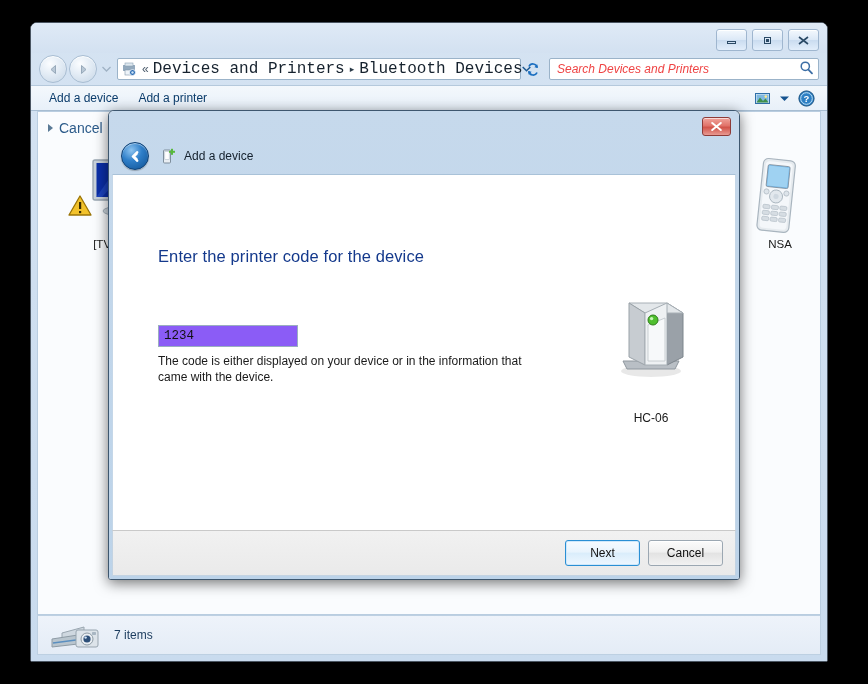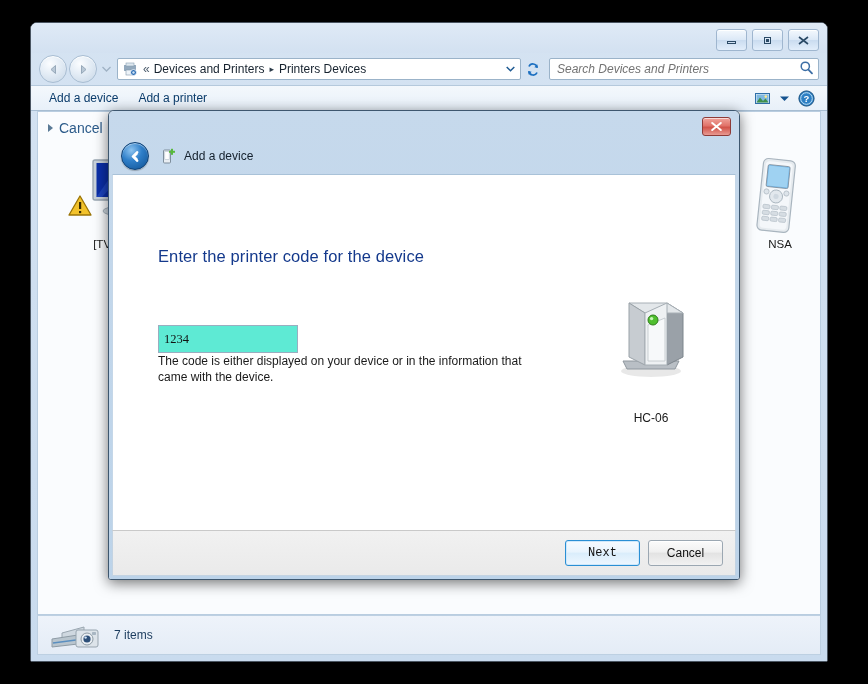--- a/index.html
+++ b/index.html
@@ -64,32 +64,32 @@
     flex: 0 0 auto; width: 404px; height: 22px;
     background: #ffffff;
     border: 1px solid #9bb3c9;
     border-radius: 2px;
     display: flex; align-items: center;
     padding: 0 2px 0 3px; box-sizing: border-box;
     font-size: 12px;
   }
   .crumb-icon { width:18px;height:16px;display:flex;align-items:center;justify-content:center;margin-right:3px;}
   .chev { color:#4a5b6b; font-size:12px; padding: 0 4px 0 1px; }
-  .crumb-text { color:#16222e; font-size:12px; white-space:nowrap; }
+  .crumb-text { color:#16222e; font-size:16px; white-space:nowrap;font-family:Liberation Mono, monospace; }
   .crumb-sep { color:#2b3a48; font-size:9px; padding: 0 5px; }
   .crumb-spacer { flex:1; }
   .crumb-drop { width: 16px; display:flex;align-items:center;justify-content:center; }
   .refreshbtn { width: 22px; height: 22px; display:flex;align-items:center;justify-content:center;
                 border:1px solid transparent; }
   .searchbox {
     flex: 1; height: 22px; margin-left: 4px;
     background: #ffffff; border: 1px solid #9bb3c9; border-radius: 2px;
     display:flex; align-items:center; padding: 0 4px 0 7px; box-sizing:border-box;
   }
-  .searchbox .ph { flex:1; color:#737373; font-style: italic; font-size: 12px; }
+  .searchbox .ph { flex:1; color:#ef4444; font-style: italic; font-size: 12px; }
 
   
   .cmdbar {
     position: absolute; left: 0; top: 62px; width: 100%; height: 26px;
     background: linear-gradient(to bottom, #f4f8fc 0%, #e8f0f9 100%);
     border-top: 1px solid #b5c9dc;
     border-bottom: 1px solid #a7bdd2;
     display:flex; align-items:center; padding: 0 8px; box-sizing: border-box;
     font-size: 12px;
   }
@@ -178,27 +178,27 @@
     position:absolute; left: 45px; top: 72px;
     font-size: 16.5px; color: #14398c;
     letter-spacing: .1px;
   }
   .dlg-p1 {
     position:absolute; left: 45px; top: 112px;
     font-size: 12px; color: #1a1a1a;
   }
   .code-input {
     position: absolute; left: 45px; top: 150px;
-    width: 140px; height: 28px;
+    width: 140px; height: 22px;
     border: 1px solid #9aaec0;
-    background: #5eead4;
+    background: #8b5cf6;
     font-size: 12.5px; color: #111;
     padding: 0 5px;
     box-sizing: border-box;
-    font-family: Liberation Serif, serif;
+    font-family: Liberation Mono, monospace;
     outline: none;
   }
   .dlg-p2 {
     position:absolute; left: 45px; top: 178px; width: 380px;
     font-size: 12px; color: #1a1a1a; line-height: 16px;
   }
   .dev-preview {
     position:absolute; left: 478px; top: 112px; width: 120px; text-align:center;
   }
   .dev-preview .dname { margin-top: 24px; font-size: 12px; color:#1a1a1a; }
@@ -223,21 +223,20 @@
     background: linear-gradient(to bottom, #fbfbfb 0%, #f0f0f0 45%, #e3e3e3 52%, #f2f2f2 100%);
     display:flex;align-items:center;justify-content:center;
     box-shadow: inset 0 1px 0 #ffffff;
     font-family: "Liberation Sans", sans-serif;
     cursor: default;
   }
   .btn.default {
     border: 1px solid #2a8fd4;
     box-shadow: inset 0 0 0 1px #cfe8fb, inset 0 1px 0 #ffffff;
     background: linear-gradient(to bottom, #f6fbff 0%, #e9f4fd 45%, #daedfb 52%, #eef7ff 100%);
-    font-family: Liberation Mono, monospace;
   }
 </style>
 </head>
 <body>
 
 <div id="root">
 
   <div class="explorer">
     <div class="explorer-frame">
 
@@ -288,21 +287,21 @@
               <rect x="2" y="3" width="12" height="6" rx="1" fill="#93a9bd"></rect>
               <rect x="4" y="1" width="8" height="3" fill="#dfe8f0" stroke="#8ba0b3" stroke-width=".6"></rect>
               <rect x="4" y="8" width="8" height="5" fill="#eef4f9" stroke="#7f94a8" stroke-width=".6"></rect>
               <circle cx="11.5" cy="10.5" r="3" fill="#2f6fb5" stroke="#fff" stroke-width=".8"></circle>
               <circle cx="11.5" cy="10.5" r="1.2" fill="#cfe4f7"></circle>
             </svg>
           </span>
           <span class="chev">«</span>
           <span class="crumb-text">Devices and Printers</span>
           <span class="crumb-sep">▸</span>
-          <span class="crumb-text">Printers Devices</span>
+          <span class="crumb-text">Bluetooth Devices</span>
           <span class="crumb-spacer"></span>
           <span class="crumb-drop">
             <svg width="9" height="6" viewBox="0 0 9 6">
                 <path d="M0.7 1 L4.5 4.8 L8.3 1" fill="none" stroke="#1f5b93" stroke-width="1.5"></path>
               </svg>
           </span>
         </div>
 
         <div class="refreshbtn">
           <svg width="16" height="15" viewBox="0 0 16 15">

